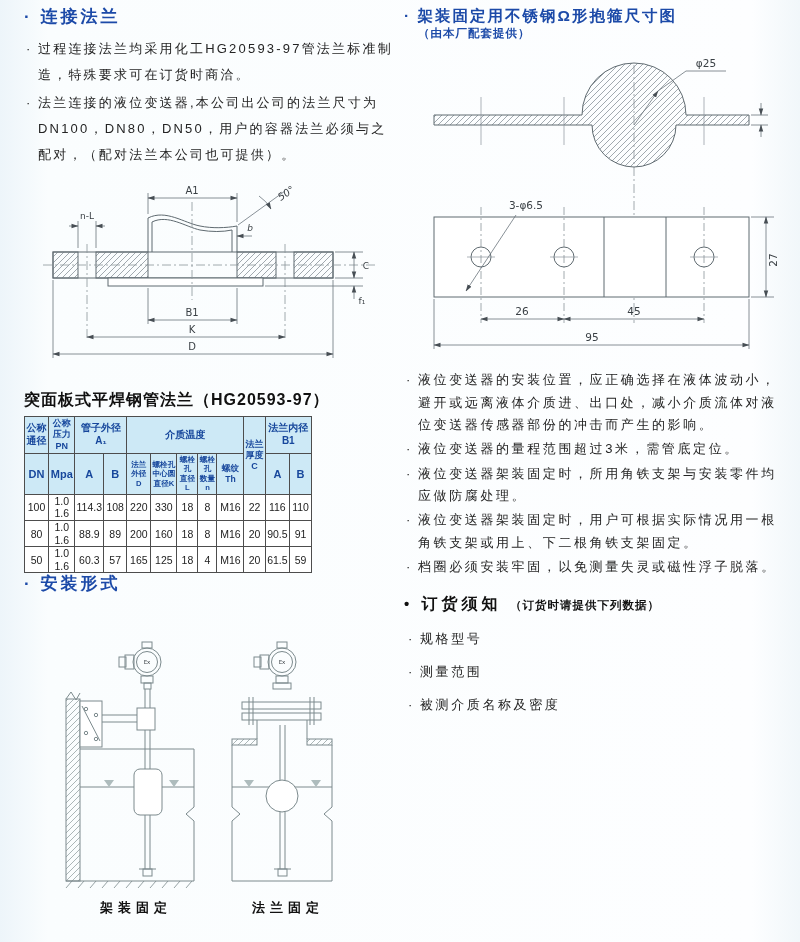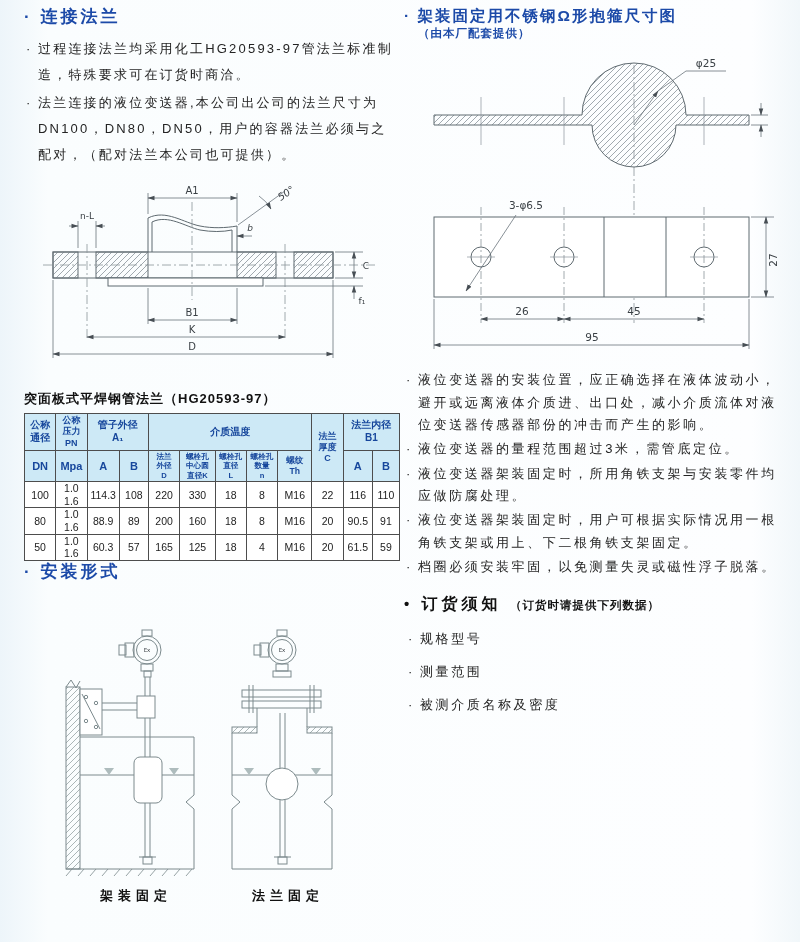--- a/index.html
+++ b/index.html
@@ -25,22 +25,22 @@
   .sec-sub { color:#1c4aa8; font-size:11.5px; font-weight:bold; letter-spacing:1px; margin:0 0 4px 14px; }
 
   .blt { position:relative; padding-left:14px; font-size:13px; letter-spacing:2.2px; margin-bottom:2px; }
   .blt::before { content:"·"; position:absolute; left:2px; top:0; }
   .col-left  .blt { line-height:2.0; }
   .col-right .blt { line-height:1.72; letter-spacing:2.6px; }
 
   .drawing-wrap { margin-left:14px; }
   svg text { font-family:"DejaVu Sans","Liberation Sans",sans-serif; fill:#3a4045; }
 
-  .tbl-caption { font-size:13px; font-weight:bold; letter-spacing:1px; margin:8px 0 5px 0; color:#111; }
-  table.tbl { border-collapse:collapse; width:376px; background:#fff; }
+  .tbl-caption { font-size:16px; font-weight:bold; letter-spacing:1px; margin:8px 0 5px 0; color:#111; }
+  table.tbl { border-collapse:collapse; width:288px; background:#fff; }
   table.tbl th, table.tbl td { border:1px solid #4d4d4d; text-align:center; vertical-align:middle; }
   table.tbl th { background:#cde9f6; color:#17479c; font-weight:bold; white-space:pre-line; padding:1px 0; }
   th.g  { font-size:10px; line-height:1.25; }
   th.s  { font-size:7.6px; line-height:1.25; font-weight:bold; }
   th.b2 { font-size:11px; }
   table.tbl td { font-size:10.5px; height:25px; color:#1c1c1c; }
   td.pn { font-size:8.8px; line-height:1.2; white-space:pre-line; }
 
   .install-captions { position:relative; height:22px; margin-top:4px; }
   .install-captions span { position:absolute; font-size:13px; font-weight:bold; letter-spacing:5px; color:#111; }

